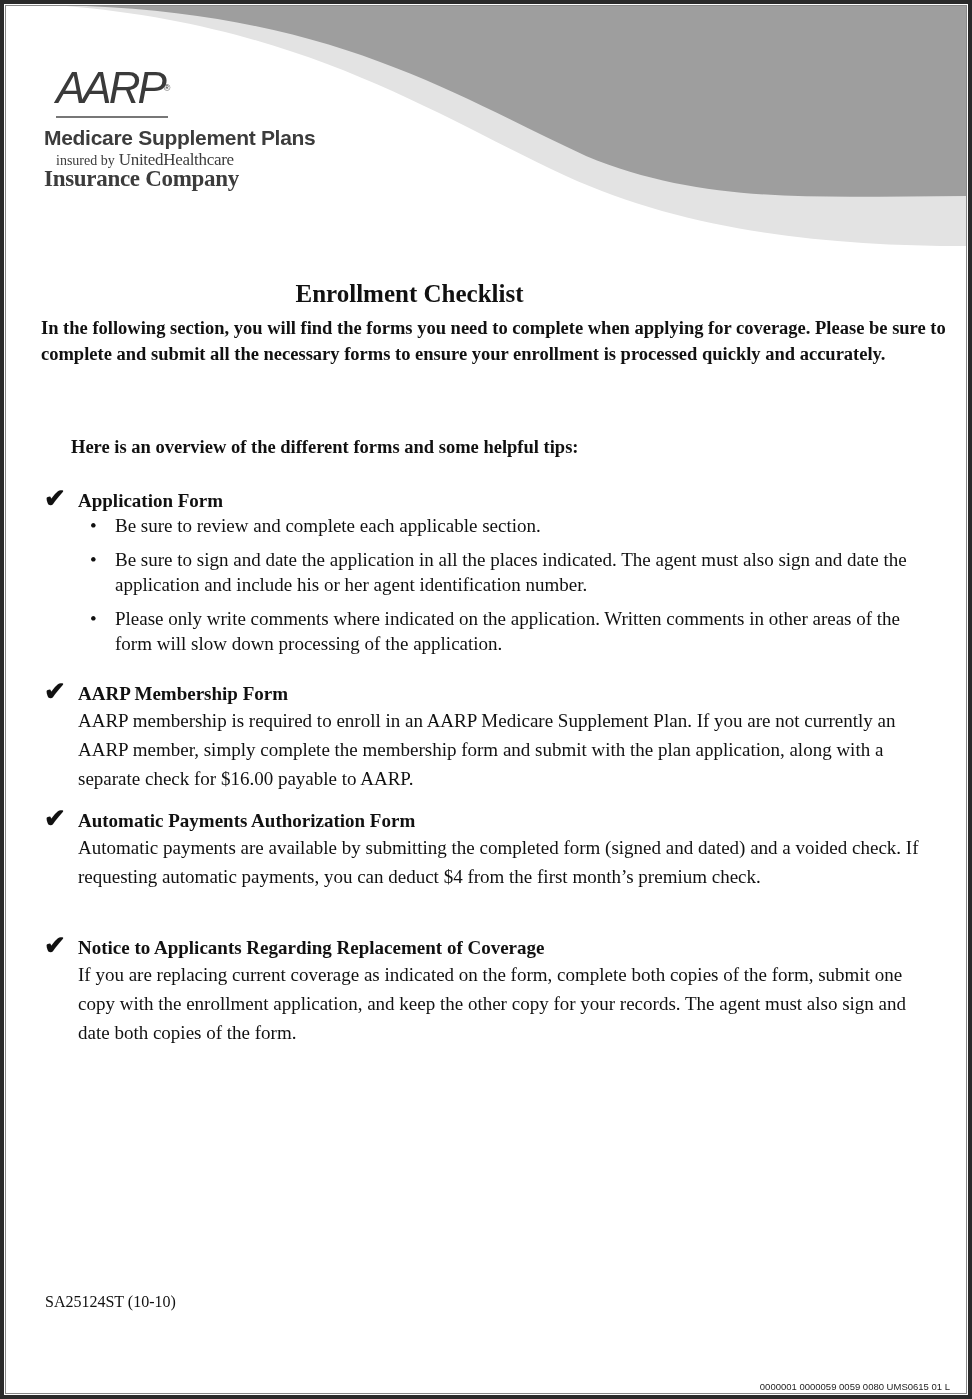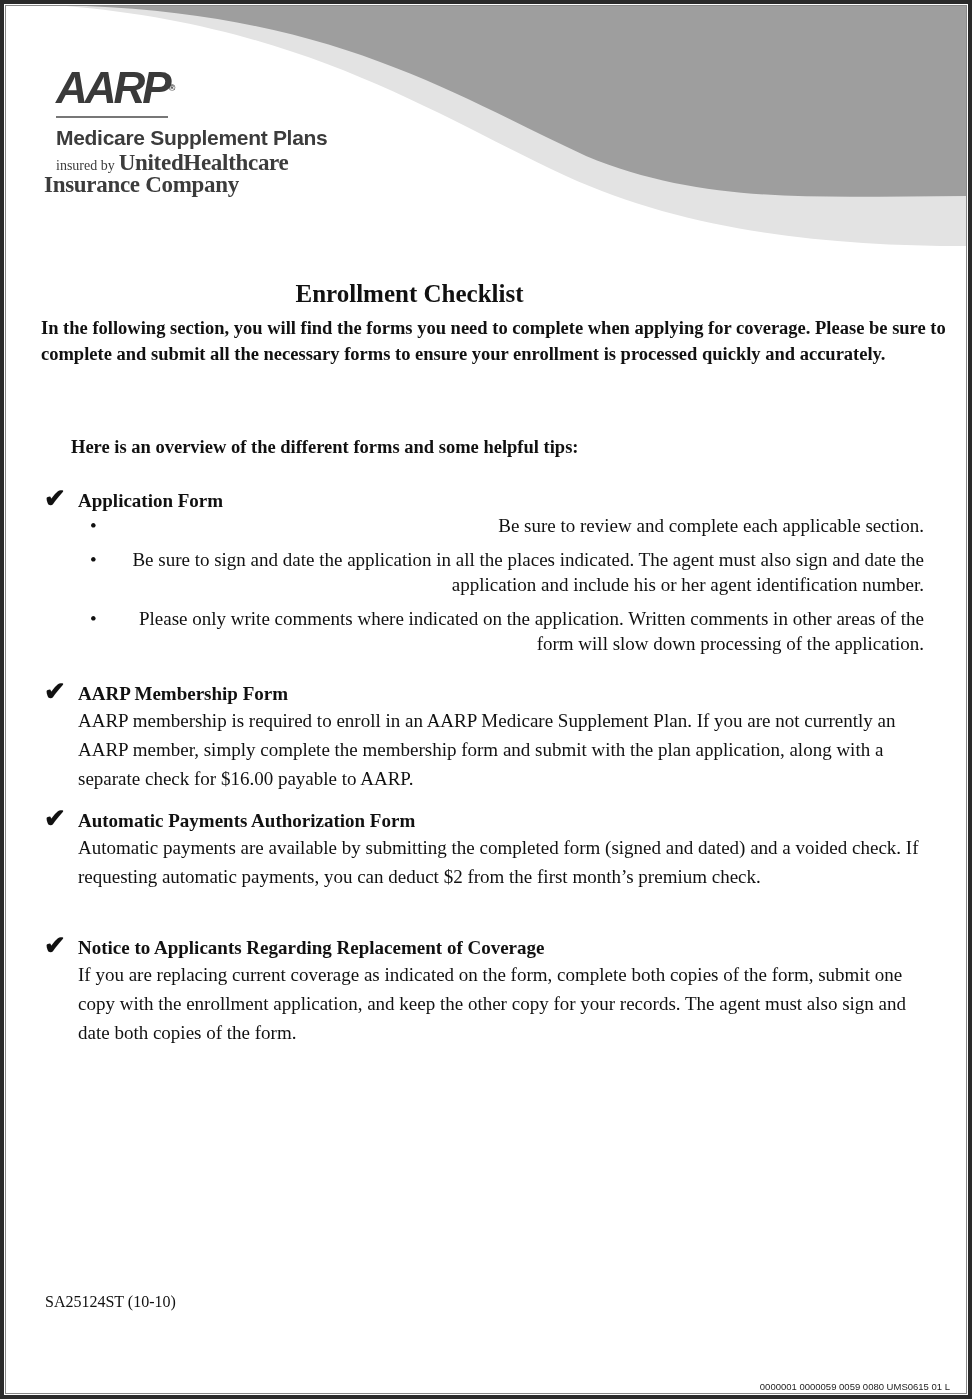--- a/index.html
+++ b/index.html
@@ -7,50 +7,50 @@
     width: 972px; height: 1399px; background: #ffffff; position: relative; overflow: hidden;
     font-family: "Liberation Serif", serif; color: #111;
   }
   .frame {
     position: absolute; left: 0; top: 0; width: 972px; height: 1399px; box-sizing: border-box;
     border: 4px solid #2a2a2a; outline: 1px solid #888; outline-offset: -6px;
   }
   .swoosh { position: absolute; left: 6px; top: 6px; width: 960px; height: 250px; }
   .logo { position: absolute; left: 44px; top: 66px; }
   .aarp-word {
-    font-family: "Liberation Sans", sans-serif; font-weight: bold; font-size: 44px;
+    font-family: "Liberation Sans", sans-serif; font-weight: normal; font-size: 44px;
     letter-spacing: -3px; color: #3a3a3a; font-style: italic; line-height: 44px; margin-left: 12px;
   }
   .reg { font-size: 9px; vertical-align: top; font-style: normal; letter-spacing: 0; }
   .logo-rule { width: 112px; height: 2px; background: #777; margin: 6px 0 8px 12px; }
   .plan-line {
     font-family: "Liberation Sans", sans-serif; font-weight: bold; font-size: 21px; color: #3c3c3c;
-    margin-left: 12px; letter-spacing: -0.3px;
+    letter-spacing: -0.3px;
   }
   .insured-line { margin-left: 12px; color: #3c3c3c; white-space: nowrap; }
   .insured-by { font-size: 14px; }
-  .uhc { font-size: 23px; font-weight: bold; letter-spacing: -0.3px; text-align: right; }
+  .uhc { font-size: 17px; font-weight: normal; letter-spacing: -0.3px; text-align: right; }
   .uhc2 { font-size: 23px; font-weight: bold; margin-top: -4px; color: #3c3c3c; letter-spacing: -0.3px; }
 
   .title {
     position: absolute; top: 280px; left: 0; width: 819px; text-align: center;
     font-size: 25px; font-weight: bold;
   }
   .intro {
     position: absolute; left: 28px; top: 316px; width: 910px;
     font-size: 18.5px; font-weight: bold; line-height: 25.5px; margin-left: 13px;
   }
   .overview { position: absolute; left: 28px; top: 437px; font-size: 18.5px; font-weight: bold; margin-left: 43px; }
 
   .section { position: absolute; left: 44px; width: 880px; }
   .check { position: absolute; left: 0; top: -2px; font-size: 26px; line-height: 26px; font-weight: bold; }
   .sec-title { margin-left: 34px; font-size: 19px; font-weight: bold; line-height: 25px; }
   .sec-body { margin-left: 34px; font-size: 19px; line-height: 29px; }
   ul.bul { list-style: none; margin: 0; padding: 0; margin-left: 44px; font-size: 19px; line-height: 25.5px; }
-  ul.bul li { position: relative; padding-left: 27px; margin-bottom: 8px; text-align: right; }
+  ul.bul li { position: relative; padding-left: 27px; margin-bottom: 8px; }
   ul.bul li::before { content: "•"; position: absolute; left: 2px; top: 0; }
 
   .formcode { position: absolute; left: 45px; top: 1293px; font-size: 16px; }
   .footercode {
     position: absolute; right: 22px; top: 1381px; font-family: "Liberation Sans", sans-serif;
     font-size: 9.5px; color: #222;
   }
 </style>
 </head>
 <body>
@@ -91,21 +91,21 @@
 
 <div class="section" style="top:681px;">
   <span class="check">✔</span>
   <div class="sec-title">AARP Membership Form</div>
   <div class="sec-body">AARP membership is required to enroll in an AARP Medicare Supplement Plan. If you are not currently an AARP member, simply complete the membership form and submit with the plan application, along with a separate check for $16.00 payable to AARP.</div>
 </div>
 
 <div class="section" style="top:808px;">
   <span class="check">✔</span>
   <div class="sec-title">Automatic Payments Authorization Form</div>
-  <div class="sec-body">Automatic payments are available by submitting the completed form (signed and dated) and a voided check. If requesting automatic payments, you can deduct $2 from the first month’s premium check.</div>
+  <div class="sec-body">Automatic payments are available by submitting the completed form (signed and dated) and a voided check. If requesting automatic payments, you can deduct $4 from the first month’s premium check.</div>
 </div>
 
 <div class="section" style="top:935px;">
   <span class="check">✔</span>
   <div class="sec-title">Notice to Applicants Regarding Replacement of Coverage</div>
   <div class="sec-body">If you are replacing current coverage as indicated on the form, complete both copies of the form, submit one copy with the enrollment application, and keep the other copy for your records. The agent must also sign and date both copies of the form.</div>
 </div>
 
 <div class="formcode">SA25124ST (10-10)</div>
 <div class="footercode">0000001 0000059 0059 0080 UMS0615  01 L</div>

